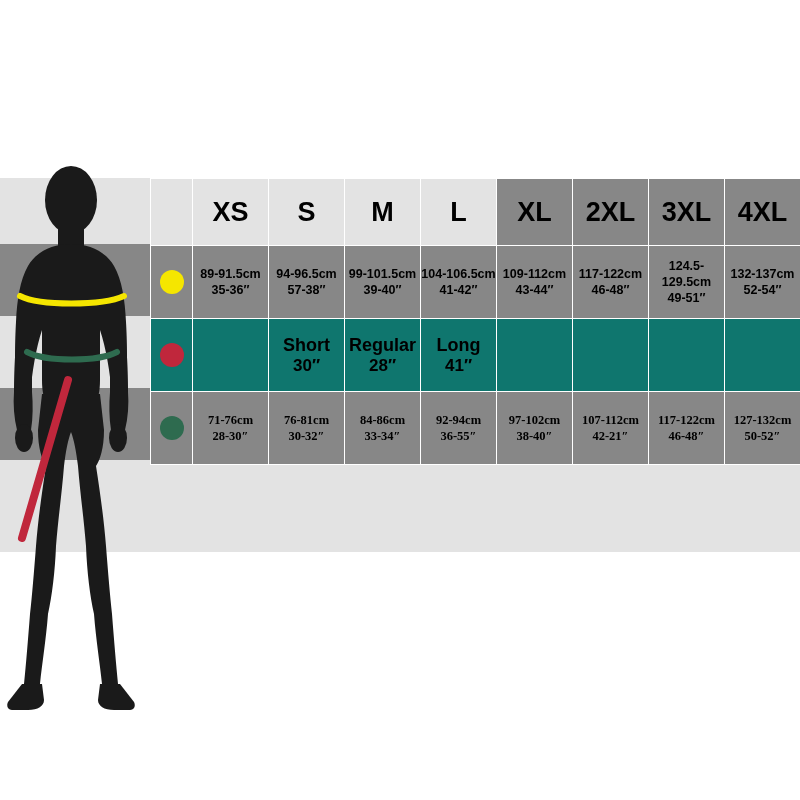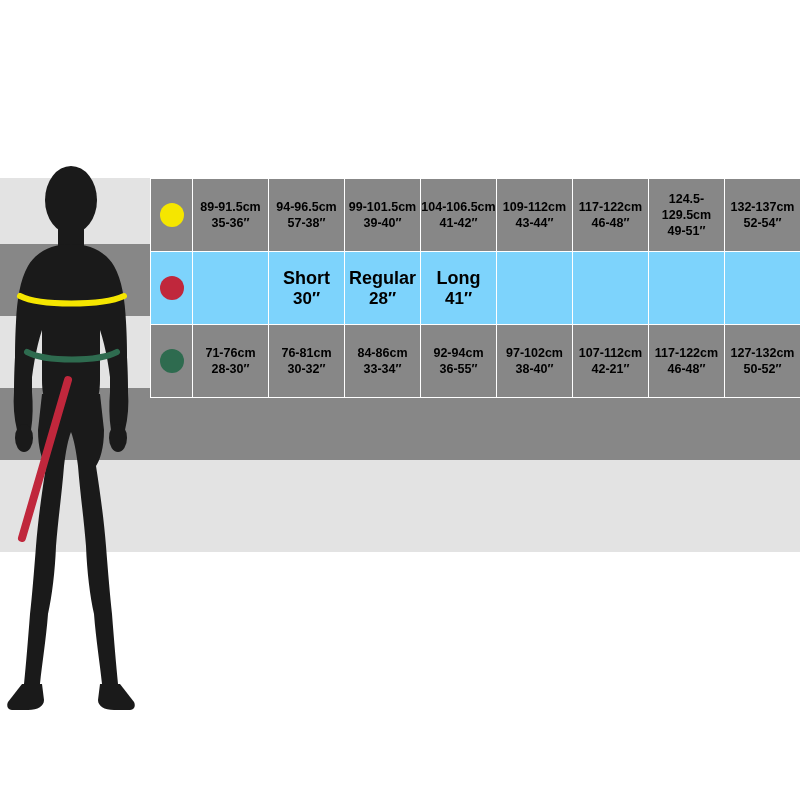--- a/index.html
+++ b/index.html
@@ -63,22 +63,22 @@
   tr.head-row td.hdr {
     background: #e3e3e3;
     font-size: 27px;
     font-weight: bold;
     letter-spacing: 0px;
   }
   tr.head-row td.hdr.dark { background: #878787; }
 
   
   tr.row-chest td { height: 72px; background: #878787; }
-  tr.row-leg   td { height: 72px; background: #7dd3fc; }
-  tr.row-waist td { height: 72px; background: #878787; }
+  tr.row-leg   td { height: 72px; background: #0f766e; }
+  tr.row-waist td { height: 72px; background: #878787; font-family: Liberation Serif, serif; }
 
   td.dot-cell { width: 42px; }
   .dot {
     width: 24px;
     height: 24px;
     border-radius: 50%;
     margin: 0 auto;
     display: block;
   }
 
@@ -193,20 +193,31 @@
         <col style="width:76px">
           <col style="width:76px">
           <col style="width:76px">
           <col style="width:76px">
         <col style="width:76px">
           <col style="width:76px">
           <col style="width:76px">
           <col style="width:76px">
       </colgroup>
       <tbody>
+        <tr class="head-row">
+          <td class="dot-cell"></td>
+          <td class="hdr">XS</td>
+          <td class="hdr">S</td>
+          <td class="hdr">M</td>
+          <td class="hdr">L</td>
+          <td class="hdr dark">XL</td>
+          <td class="hdr dark">2XL</td>
+          <td class="hdr dark">3XL</td>
+          <td class="hdr dark">4XL</td>
+        </tr>
 
         <tr class="row-chest">
           <td class="dot-cell">
             <span class="dot" style="background:#f5e600"></span>
           </td>
           <td>
               <div class="meas"><span>89-91.5cm</span><span class="l2">35-36″</span></div>
             </td>
           <td>
               <div class="meas"><span>94-96.5cm</span><span class="l2">57-38″</span></div>

